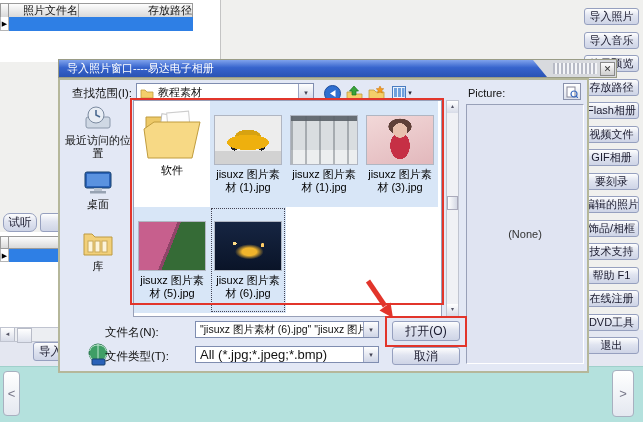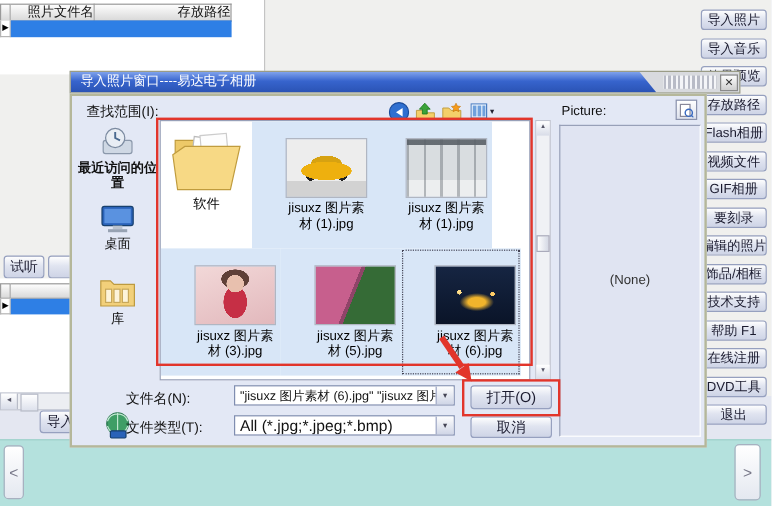--- a/index.html
+++ b/index.html
@@ -46,21 +46,21 @@
   .combo{position:absolute;box-sizing:border-box;background:#fff;border:1px solid #7f8db0;display:flex;align-items:center;overflow:hidden;}
   .combo .ctext{flex:1;font-size:11px;padding-left:4px;white-space:nowrap;overflow:hidden;}
   .combo .cbtn{width:14px;align-self:stretch;background:linear-gradient(#fefefe,#cfd5e6);border-left:1px solid #9aa4c2;
        font-size:7px;color:#445;display:flex;align-items:center;justify-content:center;}
   .tool{position:absolute;top:4px;width:19px;height:18px;display:flex;align-items:center;justify-content:center;}
   .sideitem{position:absolute;left:4px;width:68px;text-align:center;font-size:11px;line-height:12.5px;color:#111;}
   .sideitem .sicon{display:flex;justify-content:center;margin-bottom:2px;}
   .filelist{position:absolute;left:73px;top:20px;width:309px;height:217px;background:#fff;
        border:1px solid #98a0b8;box-sizing:border-box;display:flex;flex-wrap:wrap;align-content:flex-start;overflow:hidden;}
   .fitem{width:76px;height:106px;text-align:center;position:relative;}
-  .fitem.sel{background:#d8e6f7;padding-left:24px;}
+  .fitem.sel{background:#d8e6f7;}
   .fitem.focused{outline:1px dotted #445;outline-offset:-2px;}
   .fthumb{width:66px;height:48px;margin:14px auto 3px auto;border:1px solid #b0b6c2;}
   .fname{font-size:11px;line-height:13px;word-break:break-all;padding:0 2px;color:#000;}
   .foldthumb{width:60px;height:56px;margin:6px auto 1px auto;}
   .vscroll{position:absolute;left:386px;top:20px;width:13px;height:217px;background:#f0f1f5;
        border:1px solid #c0c4d0;box-sizing:border-box;}
   .vs-a{position:absolute;left:0;width:11px;height:12px;background:linear-gradient(#fff,#d8dce8);
        font-size:6px;text-align:center;line-height:11px;color:#556;}
   .vs-thumb{position:absolute;left:0;top:95px;width:11px;height:14px;background:linear-gradient(90deg,#fff,#d4d8e4);border:1px solid #aab;box-sizing:border-box;}
   .pvbox{position:absolute;left:406px;top:24px;width:116px;height:258px;background:#e0e4f2;
@@ -111,21 +111,21 @@
       <div class="th" style="width:114px;">存放路径</div>
     </div>
     <div class="selrow" style="left:0;top:17px;height:14px;">
       <div class="markercell">▶</div>
       <div class="bluecell" style="width:184px;"></div>
     </div>
   </div>
 
   <div class="lavstrip"></div>
 
-  <div class="btn" style="position:absolute;left:3px;top:213px;width:34px;height:19px;">试听</div>
+  <div class="btn" style="position:absolute;left:3px;top:213px;width:34px;height:19px;border-radius:7px;">试听</div>
   <div class="btn" style="position:absolute;left:40px;top:213px;width:40px;height:19px;"></div>
 
   <div class="song-panel">
     <div class="tblhead" style="left:0;top:4px;">
       <div class="markerth" style="height:13px;"></div>
       <div class="th" style="width:100px;height:13px;">歌曲名</div>
     </div>
     <div class="selrow" style="left:0;top:17px;height:13px;">
       <div class="markercell">▶</div>
       <div class="bluecell" style="width:190px;"></div>
@@ -162,20 +162,27 @@
   <div class="dlg-titlebar">
     <div class="tb-blue"></div>
     <div class="tb-title">导入照片窗口----易达电子相册</div>
     <div class="tb-grip"></div>
     <div class="tb-close">✕</div>
   </div>
 
   <div class="dlg-body">
 
     <div class="lbl" style="left:12px;top:6px;">查找范围(I):</div>
+    <div class="combo" style="left:76px;top:3px;width:178px;height:19px;">
+      <svg width="14" height="12" style="margin-left:3px;">
+          <path d="M1 3 h4 l2 2 h6 v6 H1 z" fill="#f4cf6a" stroke="#c09c3e" stroke-width="0.8"></path>
+        </svg>
+      <div class="ctext">教程素材</div>
+      <div class="cbtn">▾</div>
+    </div>
     <div class="tool" style="left:263px;">
       <svg width="17" height="17">
           <circle cx="8.5" cy="8.5" r="8" fill="#2f6fd0" stroke="#1c4c9a"></circle>
           <path d="M11.5 5 L6 8.5 L11.5 12 z" fill="#fff"></path>
         </svg>
     </div>
     <div class="tool" style="left:285px;">
       <svg width="17" height="17">
           <path d="M1 7 h5 l2 2 h8 v7 H1 z" fill="#f4cf6a" stroke="#c09c3e" stroke-width="0.8"></path>
           <path d="M8 1 L12.5 6 H10 v4 H6 V6 H3.5 z" fill="#3aa33a" stroke="#1d7a1d" stroke-width="0.7"></path>
@@ -190,21 +197,21 @@
     <div class="tool" style="left:329px;width:26px;">
       <svg width="15" height="14">
           <rect x="0.5" y="0.5" width="13" height="12" fill="#eaf2fc" stroke="#4a7cc0"></rect>
           <rect x="2" y="2" width="3" height="9" fill="#6fa0dc"></rect>
           <rect x="6" y="2" width="3" height="9" fill="#6fa0dc"></rect>
           <rect x="10" y="2" width="2.5" height="9" fill="#6fa0dc"></rect>
         </svg>
       <span style="font-size:7px;color:#223;margin-left:1px;">▾</span>
     </div>
 
-    <div class="sideitem" style="top:24px;font-weight:bold;">
+    <div class="sideitem" style="top:24px;">
       <div class="sicon">
         <svg width="30" height="28">
             <rect x="3" y="13" width="24" height="11" rx="2" fill="#cfd8e4" stroke="#8b98ab"></rect>
             <circle cx="13" cy="11" r="8" fill="#e8edf4" stroke="#7b8aa0"></circle>
             <path d="M13 6 v5 l4 2" stroke="#4a6a90" stroke-width="1.6" fill="none"></path>
           </svg>
       </div>
       <div>最近访问的位置</div>
     </div>
     <div class="sideitem" style="top:90px;">

